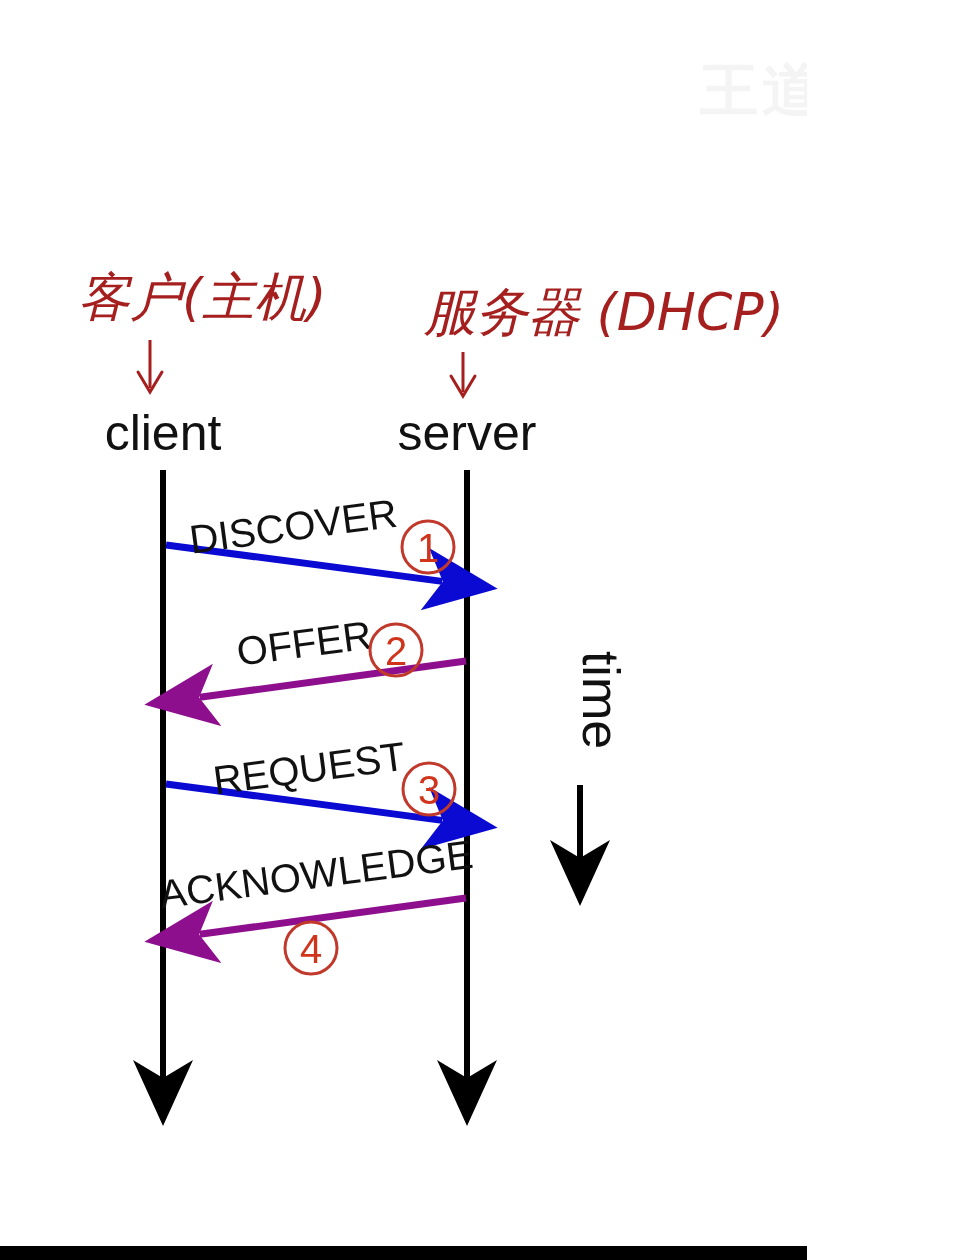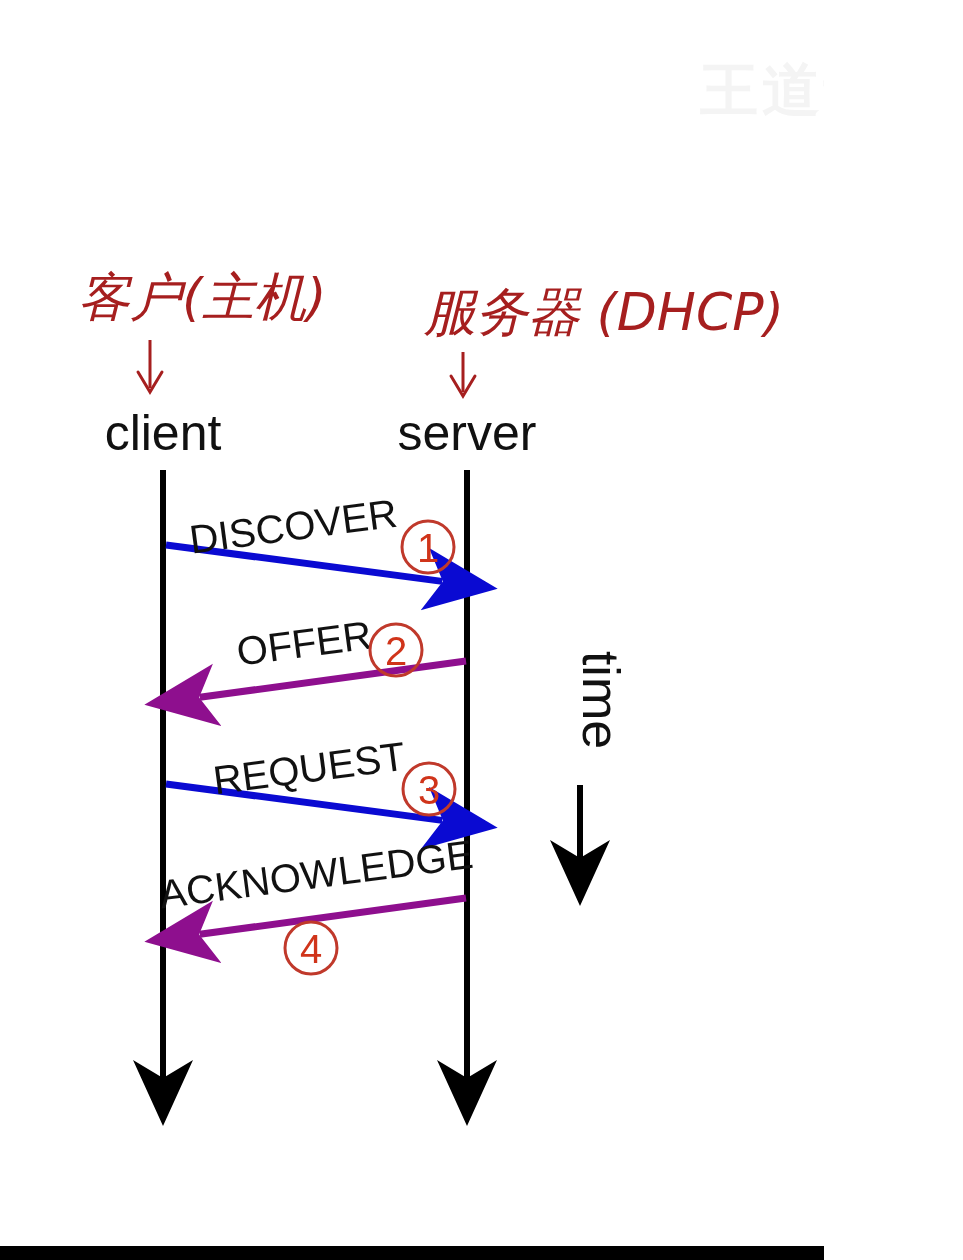--- a/index.html
+++ b/index.html
@@ -7,21 +7,20 @@
     padding: 0;
     background: #ffffff;
   }
   #canvas {
     position: relative;
     width: 807px;
     height: 1260px;
     background: #ffffff;
     overflow: hidden;
     font-family: "Liberation Sans", sans-serif;
-    padding-left: 17px;
   }
   #diagram-svg {
     position: absolute;
     left: 0;
     top: 0;
     width: 963px;
     height: 1260px;
   }
   .bottom-bar {
     position: absolute;

